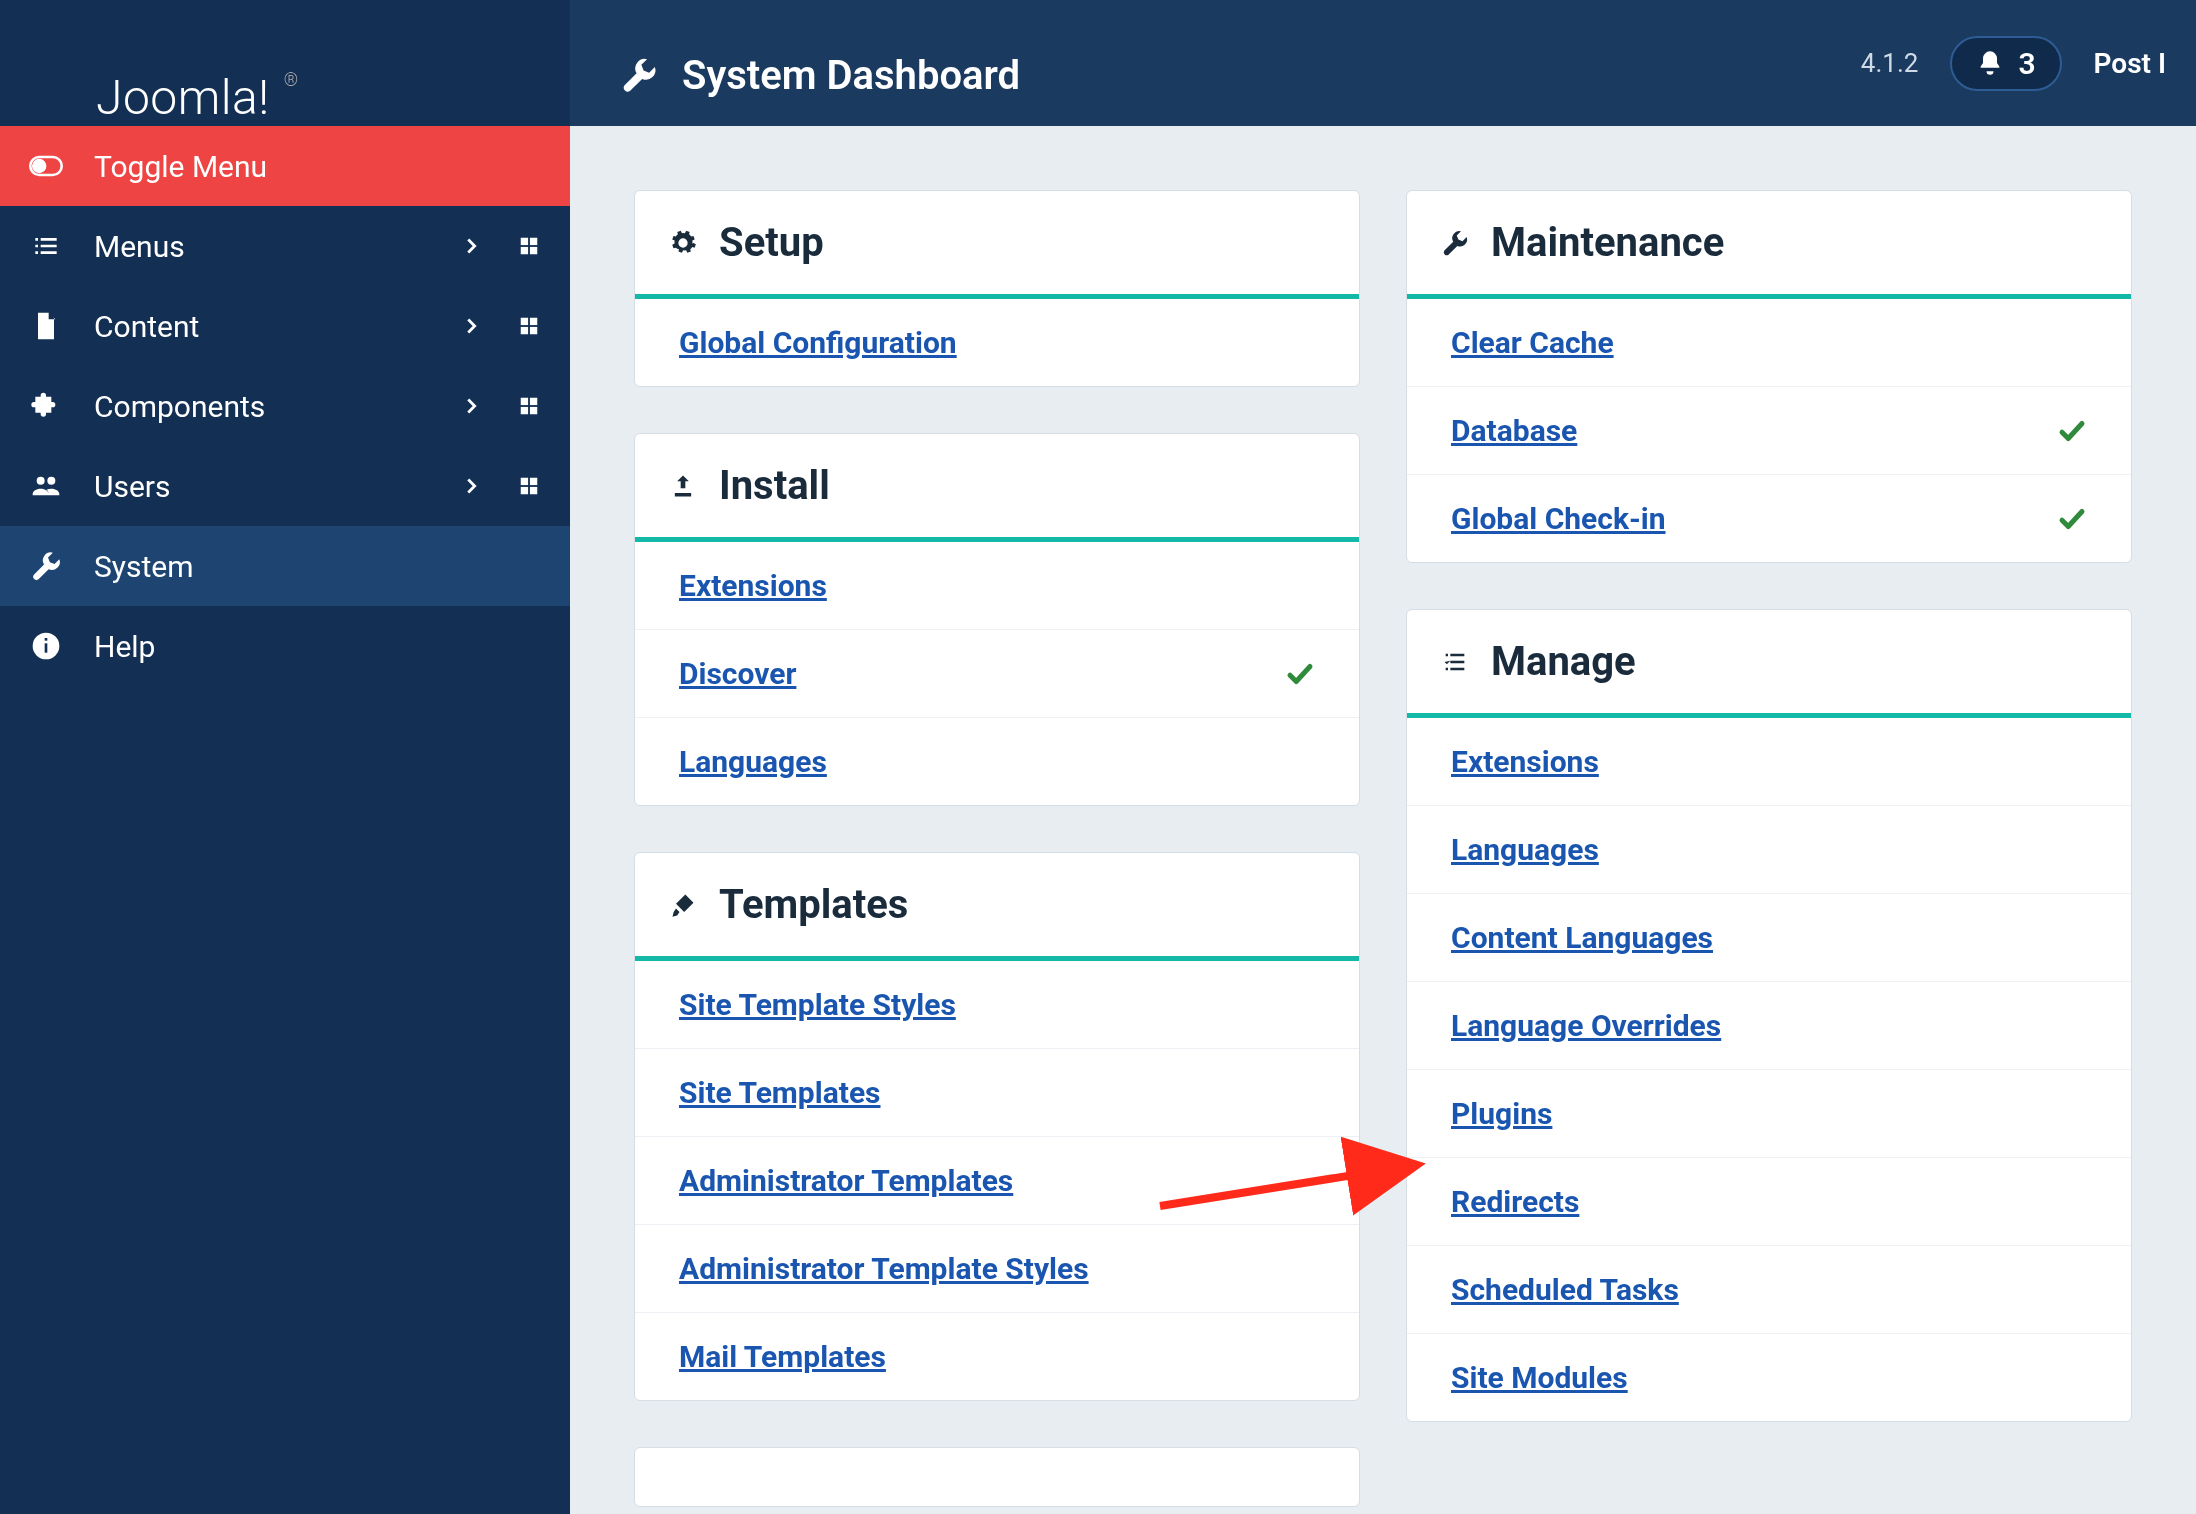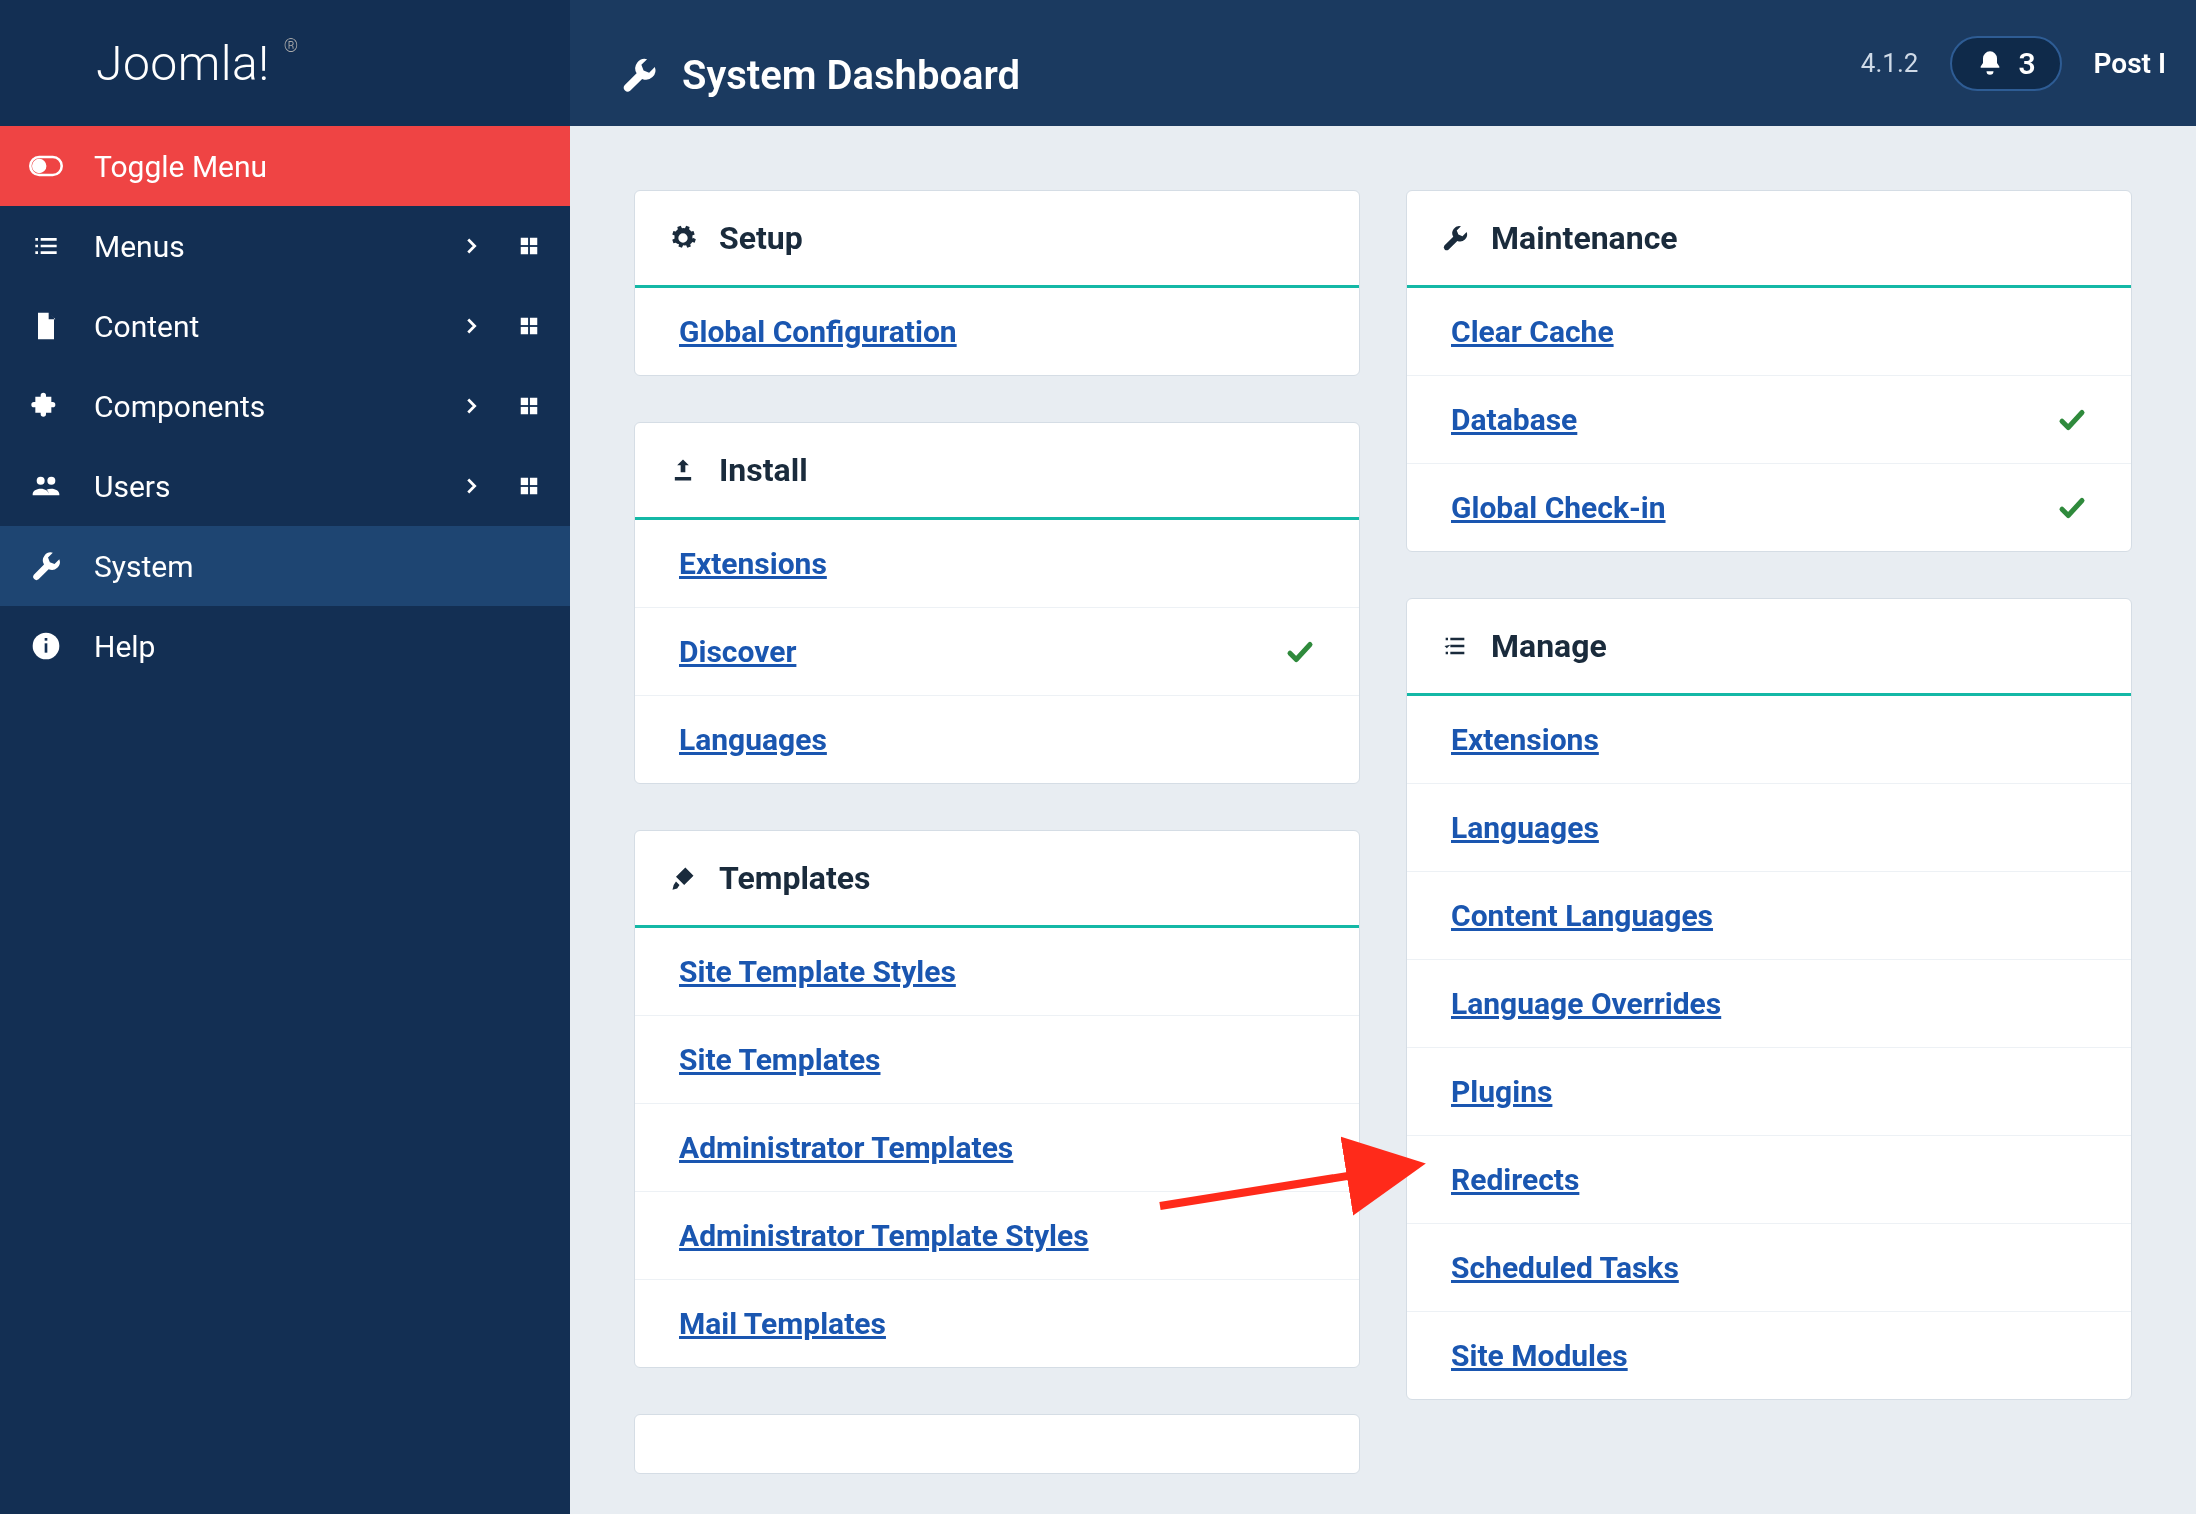--- a/index.html
+++ b/index.html
@@ -11,21 +11,21 @@
     height: 126px;
     display: flex;
     align-items: stretch;
     background: #132f53;
     color: #fff;
   }
   .header-brand {
     width: 570px;
     background: #132f53;
     display: flex;
-    align-items: center;
+    align-items: flex-end;
     padding-left: 28px;
     font-size: 48px;
     font-weight: 300;
     letter-spacing: .5px;
   }
   .brand-logo { display: flex; align-items: center; gap: 14px; }
   .brand-mark { width: 54px; height: 54px; display: inline-flex; }
   .brand-text { font-size: 48px; font-weight: 300; color: #fff; }
   .brand-tm { font-size: 18px; color: #aaa; position: relative; top: -18px; }
 
@@ -92,24 +92,24 @@
   .panel {
     background: #fff;
     border: 1px solid #d5dde5;
     border-radius: 6px;
     overflow: hidden;
   }
   .panel + .panel { margin-top: 46px; }
   .panel-header {
     display: flex; align-items: center; gap: 22px;
     padding: 28px 34px;
-    font-size: 32px;
+    font-size: 40px;
     font-weight: 700;
     color: #1a2b3c;
-    border-bottom: 3px solid #14b8a6;
+    border-bottom: 5px solid #14b8a6;
   }
   .panel-row {
     display: flex; align-items: center;
     padding: 26px 44px;
     border-bottom: 1px solid #edf1f5;
     font-size: 30px;
   }
   .panel-row:last-child { border-bottom: none; }
   .panel-row a {
     color: #1a56b0;

